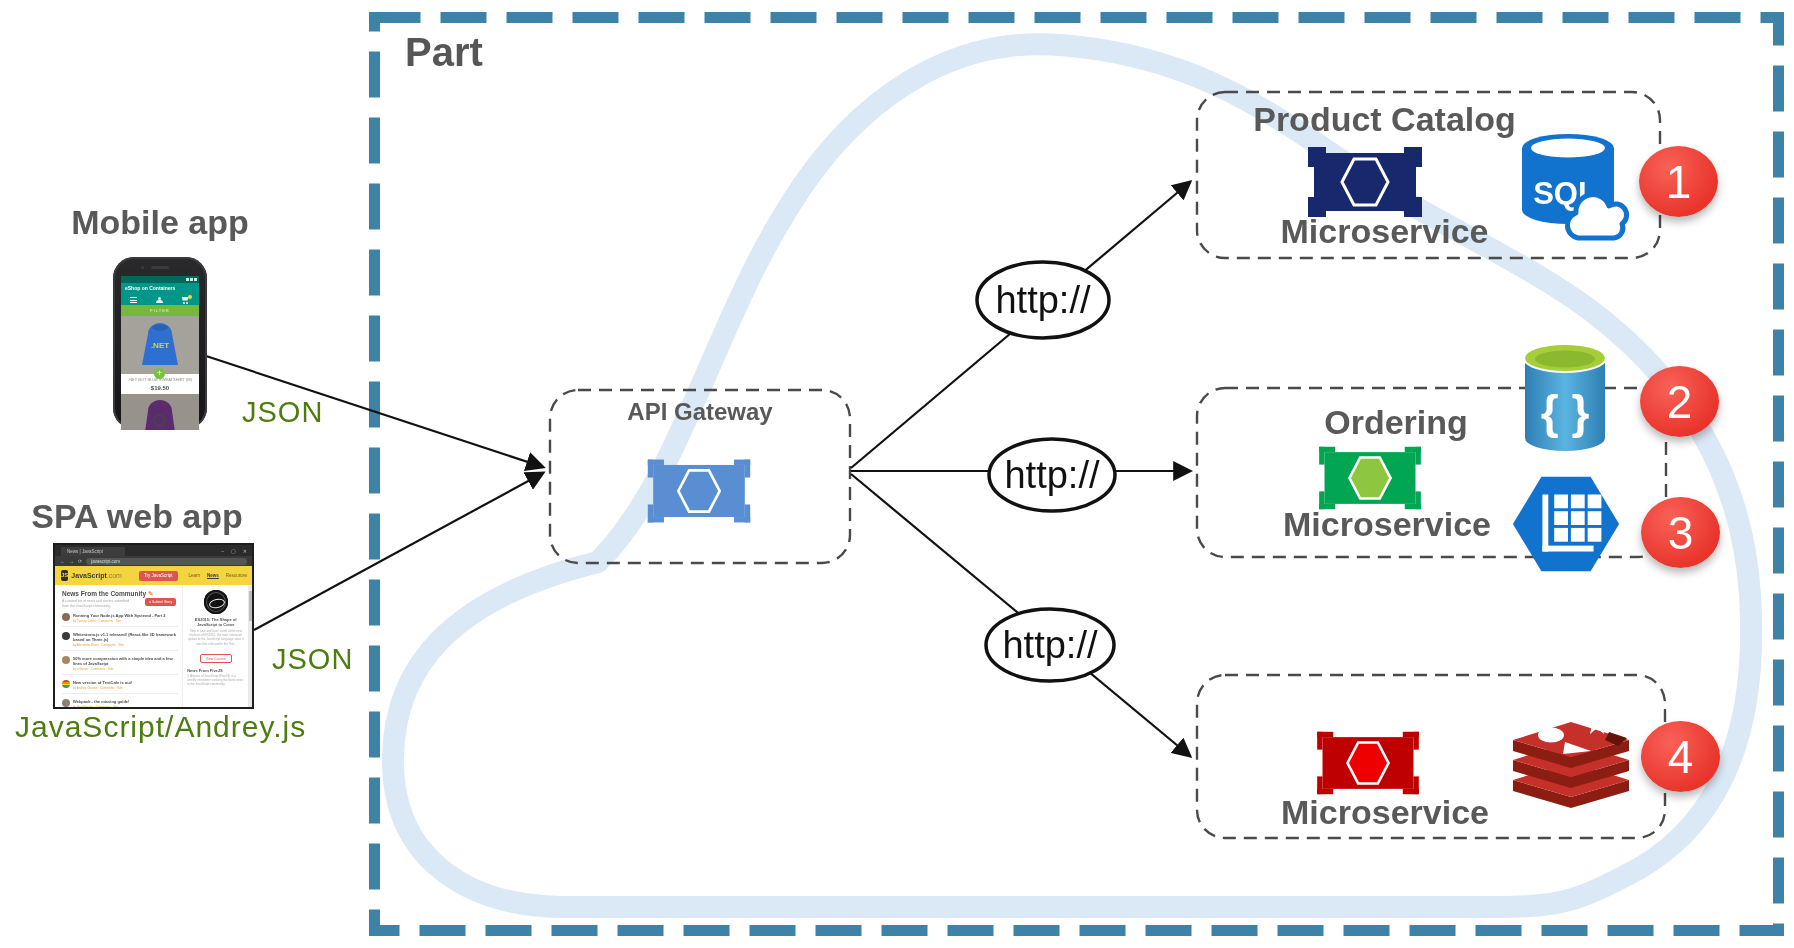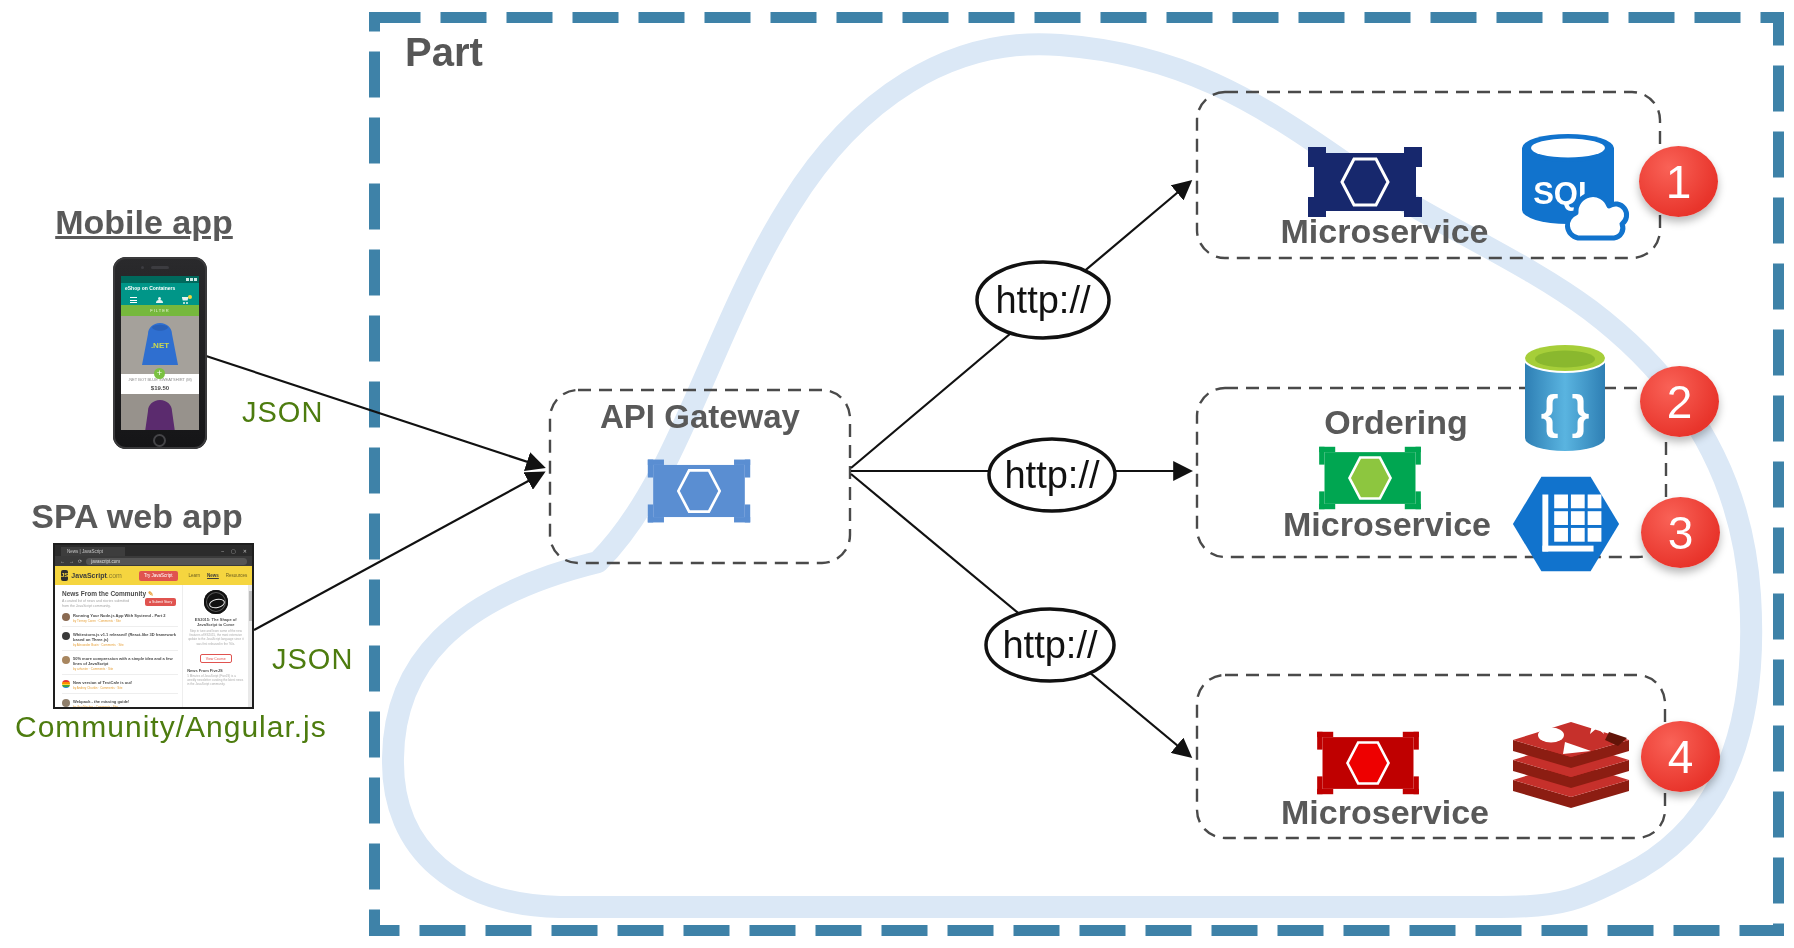--- a/index.html
+++ b/index.html
@@ -8,22 +8,22 @@
   .abs{position:absolute;}
   svg{display:block;}
   .big-title{font-weight:bold;color:#595959;font-size:34px;text-align:center;}
   .box-title{font-weight:bold;color:#595959;font-size:34px;text-align:center;white-space:nowrap;}
   .thin-label{color:#4d7c0f;font-size:29px;letter-spacing:1px;}
   .badge{width:79px;height:71px;border-radius:50%;
          background:radial-gradient(circle at 38% 30%, #f96257, #e8342b 72%);
          box-shadow:0 5px 8px rgba(0,0,0,.28);
          color:#fff;font-size:46px;display:flex;align-items:center;justify-content:center;z-index:9;}
   
-  .phone{width:94px;height:192px;background:linear-gradient(180deg,#2a2a2c,#151517);
-         border-radius:13px;box-shadow:inset 0 0 0 2px #3a3a3c;z-index:3;}
+  .phone{width:94px;height:172px;background:linear-gradient(180deg,#2a2a2c,#151517);
+         border-radius:21px;box-shadow:inset 0 0 0 2px #3a3a3c;z-index:3;}
   .phone .speaker{position:absolute;left:38px;top:9px;width:18px;height:3px;border-radius:2px;background:#3c3c40;}
   .phone .cam{position:absolute;left:28px;top:9px;width:3px;height:3px;border-radius:50%;background:#3c3c40;}
   .phone .home{position:absolute;left:40px;bottom:2px;width:13px;height:13px;border-radius:50%;border:2px solid #454548;box-sizing:border-box;}
   .pscreen{position:absolute;left:8px;top:19px;width:78px;height:154px;background:#fff;overflow:hidden;font-family:"Liberation Sans",sans-serif;}
   .p-status{height:7px;background:#00695c;display:flex;justify-content:flex-end;align-items:center;gap:1px;padding-right:2px;}
   .p-status i{display:block;width:3px;height:3px;background:#cfe8e4;}
   .p-header{height:11px;background:#009688;color:#fff;font-size:5px;line-height:11px;padding-left:4px;font-weight:bold;}
   .p-toolbar{height:11px;background:#009688;display:flex;align-items:center;justify-content:space-around;}
   .p-ic{width:8px;height:6px;}
   .p-ic.burger{background:repeating-linear-gradient(#fff 0 1px,transparent 1px 2.5px);height:6px;width:7px;}
@@ -130,21 +130,21 @@
       <text x="1052" y="488" text-anchor="middle" font-size="38" fill="#111">http://</text>
     </g>
     <g>
       <ellipse cx="1050" cy="645" rx="64" ry="36" fill="#fff" stroke="#111" stroke-width="3.5"></ellipse>
       <text x="1050" y="658" text-anchor="middle" font-size="38" fill="#111">http://</text>
     </g>
   </svg>
 
   <div class="abs" style="left:405px;top:30px;font-size:40px;font-weight:bold;color:#565656;">Part</div>
 
-  <div class="abs big-title" style="left:39px;top:203px;width:210px;text-decoration:underline;">Mobile app</div>
+  <div class="abs big-title" style="left:55px;top:203px;width:210px;">Mobile app</div>
 
   <div class="abs phone" style="left:113px;top:257px;">
     <div class="speaker"></div>
     <div class="cam"></div>
     <div class="pscreen">
       <div class="p-status">
           <i></i>
           <i></i>
           <i></i>
         </div>
@@ -253,39 +253,40 @@
         <span class="b-view">View Course</span>
         <div class="b-five">News From FiveJS</div>
         <div class="b-five-p">5 Minutes of JavaScript (FiveJS) is a weekly newsletter curating the latest news in the JavaScript community.</div>
       </div>
       <div class="b-scroll">
           <i></i>
         </div>
     </div>
   </div>
 
-  <div class="abs thin-label" style="left:15px;top:710px;font-size:30px;">Community/Angular.js</div>
+  <div class="abs thin-label" style="left:15px;top:710px;font-size:30px;">JavaScript/Andrey.js</div>
   <div class="abs thin-label" style="left:272px;top:643px;">JSON</div>
 
-  <div class="abs box-title" style="left:560px;top:398px;width:280px;font-size:33px;">API Gateway</div>
+  <div class="abs box-title" style="left:560px;top:398px;width:280px;font-size:24px;">API Gateway</div>
   <svg class="abs" style="left:646px;top:456px;" width="106" height="70" viewBox="0 0 118 74">
     <g fill="#5a8ed2">
       <rect x="2" y="2" width="6" height="20"></rect>
         <rect x="2" y="2" width="18" height="6"></rect>
       <rect x="110" y="2" width="6" height="20"></rect>
         <rect x="98" y="2" width="18" height="6"></rect>
       <rect x="2" y="52" width="6" height="20"></rect>
         <rect x="2" y="66" width="18" height="6"></rect>
       <rect x="110" y="52" width="6" height="20"></rect>
         <rect x="98" y="66" width="18" height="6"></rect>
       <rect x="8" y="8" width="102" height="58"></rect>
     </g>
     <polygon points="36,37 48,14 70,14 82,37 70,60 48,60" fill="none" stroke="#fff" stroke-width="3"></polygon>
   </svg>
 
+  <div class="abs box-title" style="left:1212px;top:100px;width:345px;">Product Catalog</div>
   <svg class="abs" style="left:1306px;top:145px;" width="118" height="74" viewBox="0 0 118 74">
     <g fill="#17286d">
       <rect x="2" y="2" width="6" height="20"></rect>
         <rect x="2" y="2" width="18" height="6"></rect>
       <rect x="110" y="2" width="6" height="20"></rect>
         <rect x="98" y="2" width="18" height="6"></rect>
       <rect x="2" y="52" width="6" height="20"></rect>
         <rect x="2" y="66" width="18" height="6"></rect>
       <rect x="110" y="52" width="6" height="20"></rect>
         <rect x="98" y="66" width="18" height="6"></rect>

